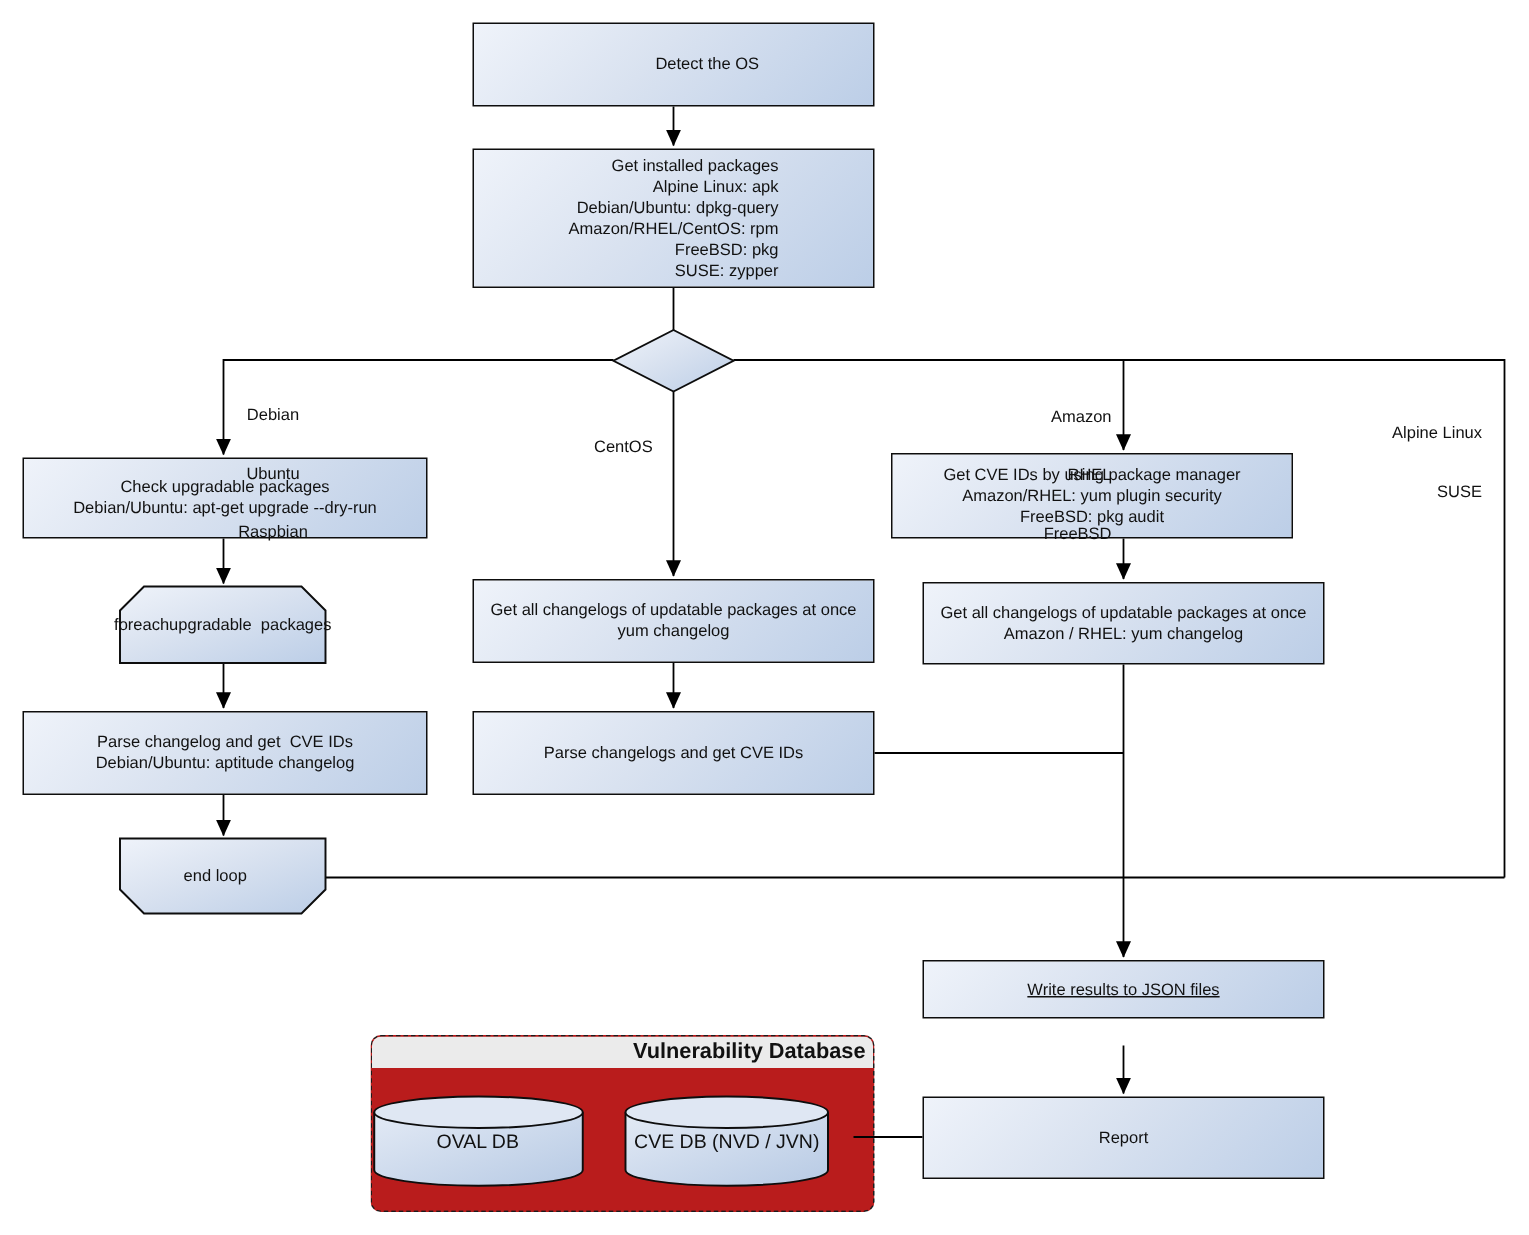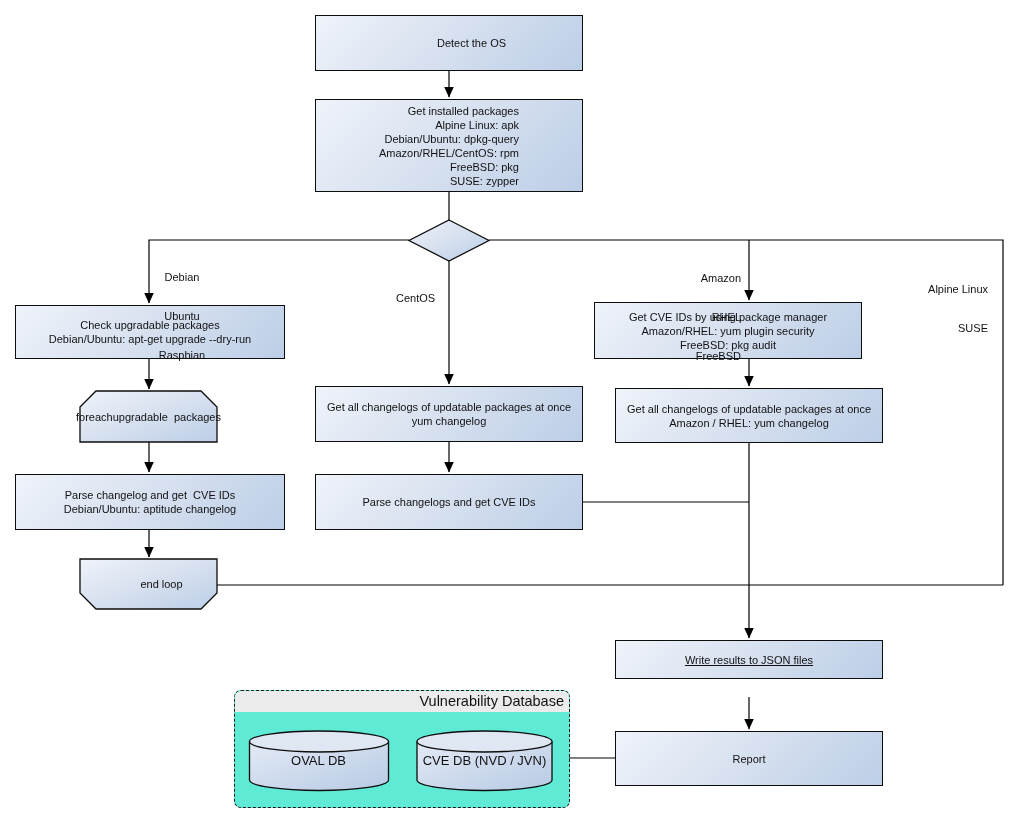--- a/index.html
+++ b/index.html
@@ -19,23 +19,23 @@
   .lines.right{text-align:right;}
   .line{white-space:pre;}
   .shape-text{
     position:absolute;display:flex;flex-direction:row;align-items:center;justify-content:center;
     font-size:11px;line-height:14px;text-align:center;
   }
   .branch-label{
     position:absolute;font-size:11px;line-height:13px;white-space:pre;
   }
   .vuln{
-    position:absolute;left:234px;top:690px;width:336px;height:118px;
+    position:absolute;left:247px;top:690px;width:336px;height:118px;
     box-sizing:border-box;border:1.6px dashed #1c1c1c;border-radius:7px;
-    background:#5eead4;overflow:hidden;
+    background:#b91c1c;overflow:hidden;font-weight:bold;
   }
   .vuln-header{
     height:21px;background:#ebebeb;text-align:right;
     font-size:14.5px;line-height:21px;padding-right:5px;color:#111;
   }
   .cyl-label{
     position:absolute;font-size:13px;text-align:center;line-height:13px;white-space:pre;
   }
 </style>
 </head>
@@ -127,21 +127,21 @@
     <div class="line">upgradable  packages</div>
   </div>
 
   <div class="node" style="left:15px;top:474px;width:270px;height:56px;">
     <div class="lines">
       <div class="line">Parse changelog and get  CVE IDs</div>
       <div class="line">Debian/Ubuntu: aptitude changelog</div>
     </div>
   </div>
 
-  <div class="shape-text" style="left:84px;top:559px;width:155px;height:50px;">
+  <div class="shape-text" style="left:66px;top:559px;width:155px;height:50px;">
     <div class="line">end loop</div>
   </div>
 
   <div class="node" style="left:315px;top:386px;width:268px;height:56px;">
     <div class="lines">
       <div class="line">Get all changelogs of updatable packages at once</div>
       <div class="line">yum changelog</div>
     </div>
   </div>
 

